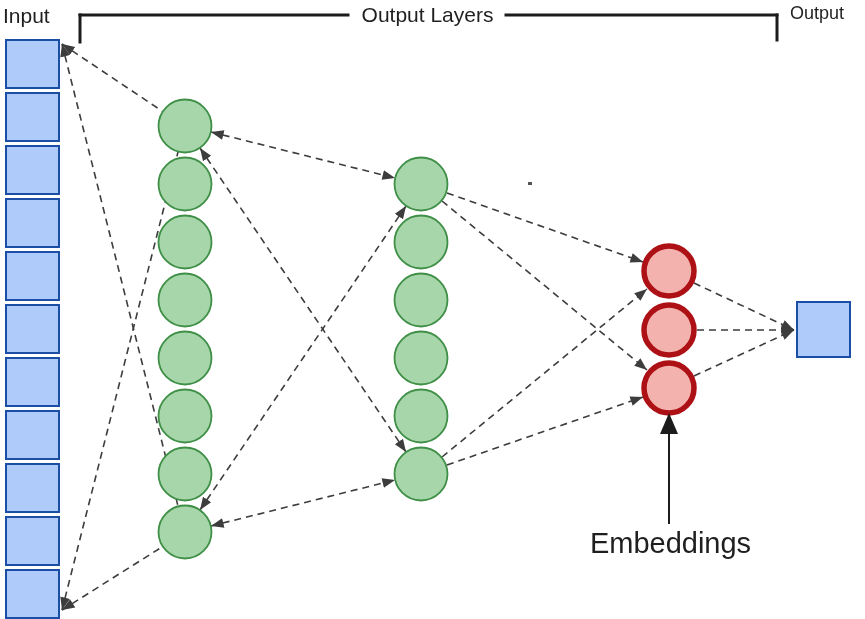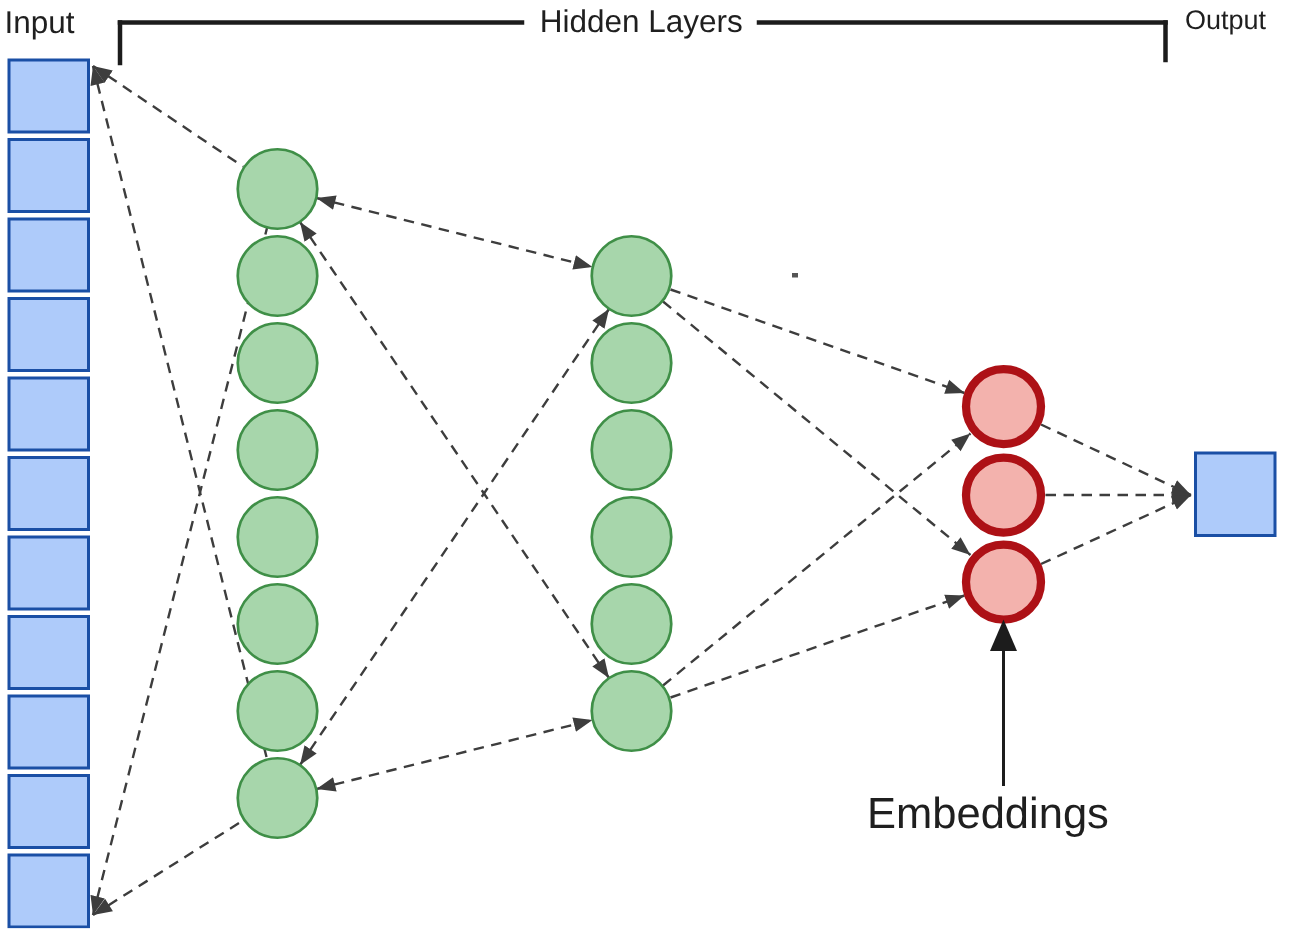--- a/index.html
+++ b/index.html
@@ -5,21 +5,21 @@
   html,body { margin:0; padding:0; background:#ffffff; }
   .canvas {
     position:relative; width:865px; height:619px; background:#ffffff;
     overflow:hidden; font-family:"Liberation Sans", sans-serif;
   }
   .canvas svg { position:absolute; left:0; top:0; }
   .lbl { position:absolute; color:#1f1f1f; white-space:nowrap; line-height:1.1; }
   .lbl-input  { left:3px;  top:4px;  font-size:21px; }
   .lbl-hidden { left:340px; top:3px; width:175px; text-align:center; font-size:21px; }
   .lbl-output { left:790px; top:4px; font-size:18px; }
-  .lbl-embed  { left:578px; top:528px; width:185px; font-size:29px; }
+  .lbl-embed  { left:578px; top:528px; width:185px; text-align:center; font-size:29px; }
 </style>
 </head>
 <body>
 
 <div class="canvas">
   <svg id="net" width="865" height="619" viewBox="0 0 865 619">
       <defs>
         <marker id="arr" viewBox="0 0 10 8" refX="9" refY="4" markerWidth="9" markerHeight="7" orient="auto-start-reverse">
           <path d="M0,0.5 L9,4 L0,7.5 Z" fill="#3d3d3d"></path>
         </marker>
@@ -71,16 +71,16 @@
       <line x1="80" y1="15" x2="348" y2="15" stroke="#1c1c1c" stroke-width="3" stroke-linecap="square"></line>
       <line x1="506" y1="15" x2="777" y2="15" stroke="#1c1c1c" stroke-width="3" stroke-linecap="square"></line>
       <line x1="80" y1="15" x2="80" y2="42" stroke="#1c1c1c" stroke-width="3" stroke-linecap="square"></line>
       <line x1="777" y1="15" x2="777" y2="40" stroke="#1c1c1c" stroke-width="3" stroke-linecap="square"></line>
       <line x1="669" y1="524" x2="669" y2="433" stroke="#1c1c1c" stroke-width="2"></line>
       <polygon points="669,413 660,434 678,434" fill="#1c1c1c"></polygon>
       <rect x="528" y="182" width="4" height="3" fill="#555555"></rect>
     </svg>
 
   <div class="lbl lbl-input">Input</div>
-  <div class="lbl lbl-hidden">Hidden Layers</div>
+  <div class="lbl lbl-hidden">Output Layers</div>
   <div class="lbl lbl-output">Output</div>
   <div class="lbl lbl-embed">Embeddings</div>
 </div>
 
 </body></html>

